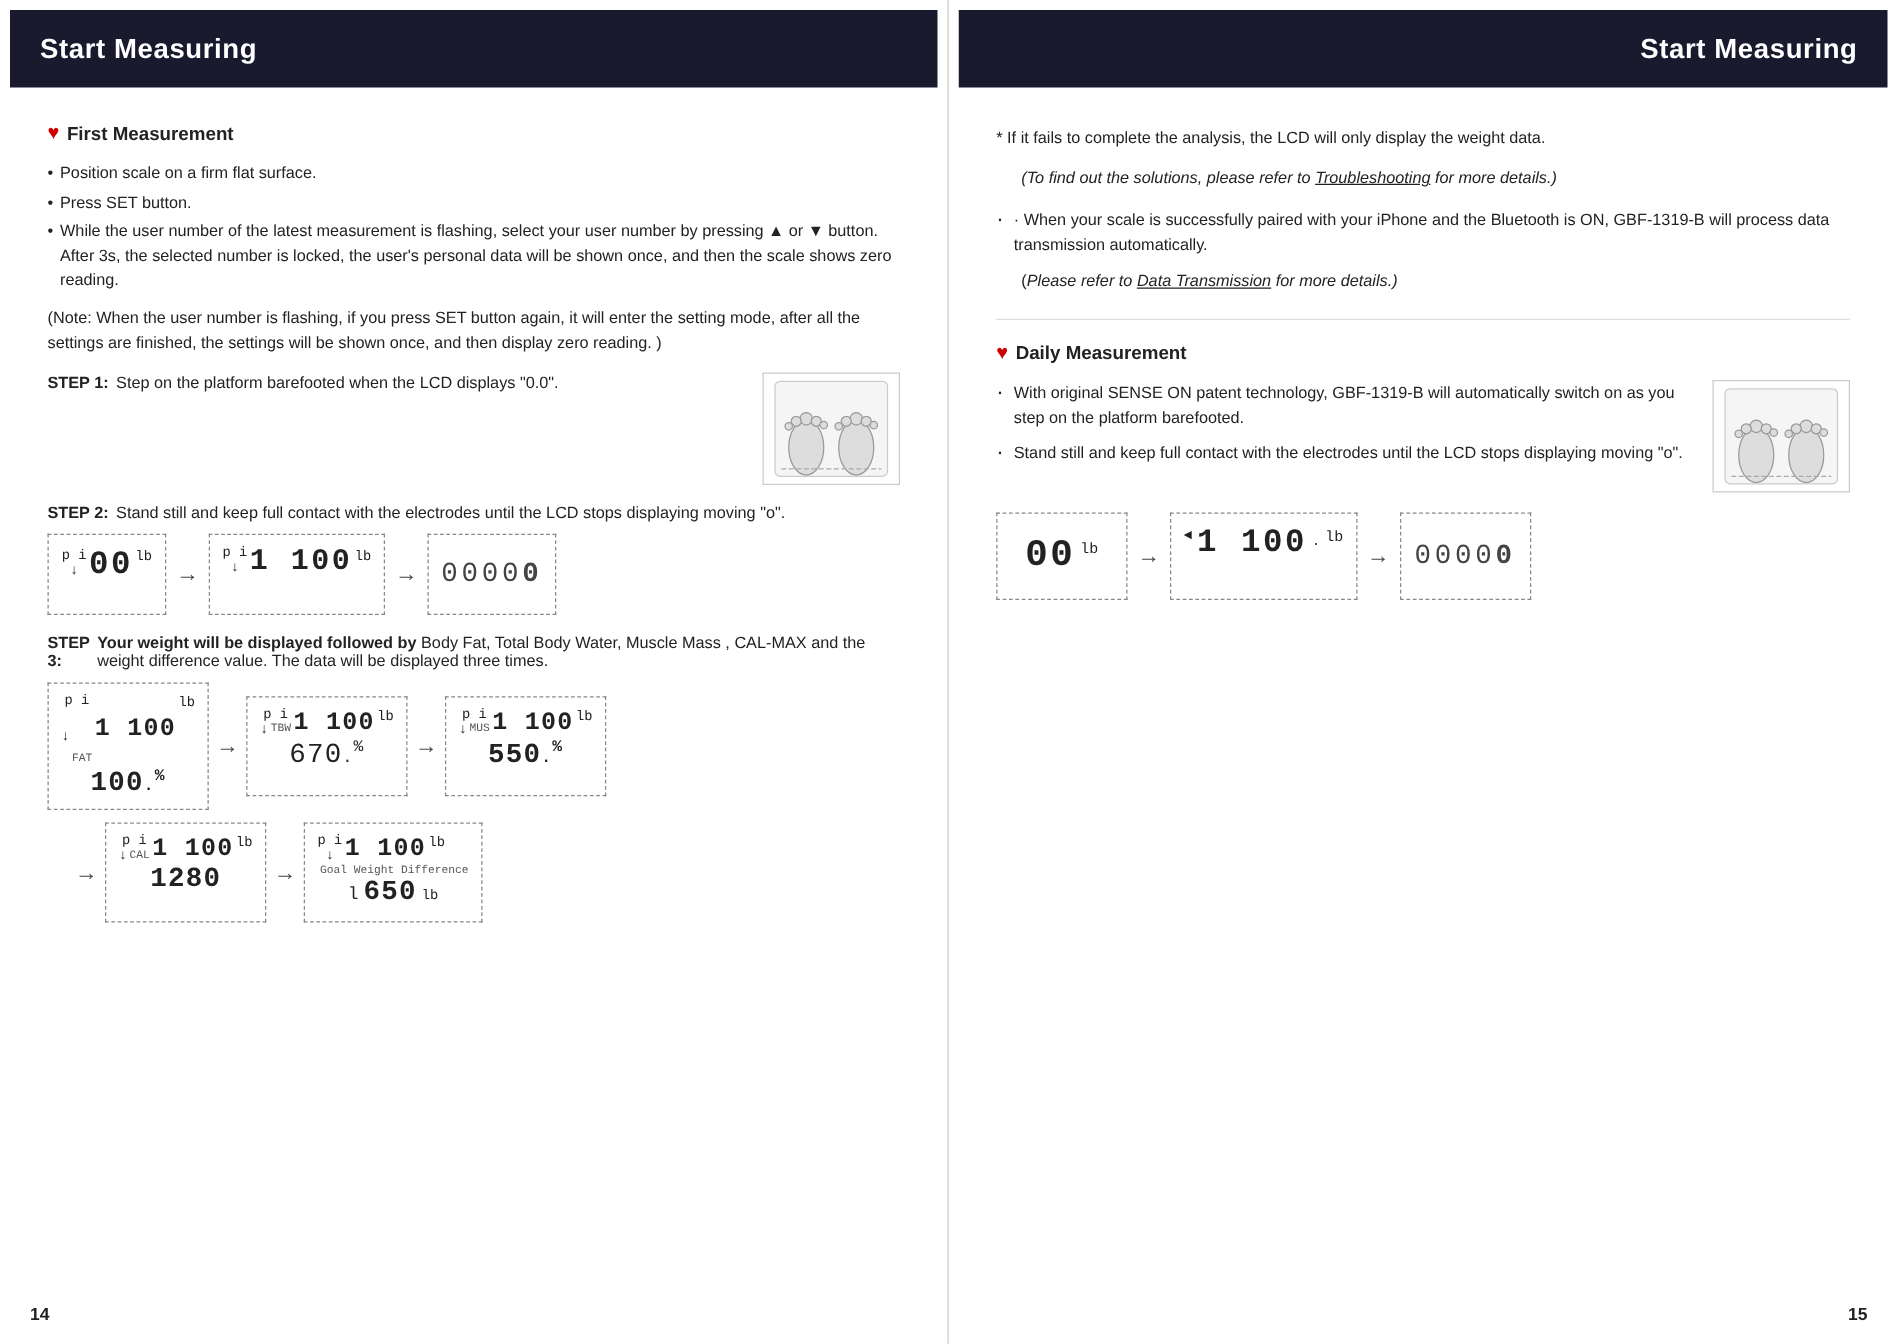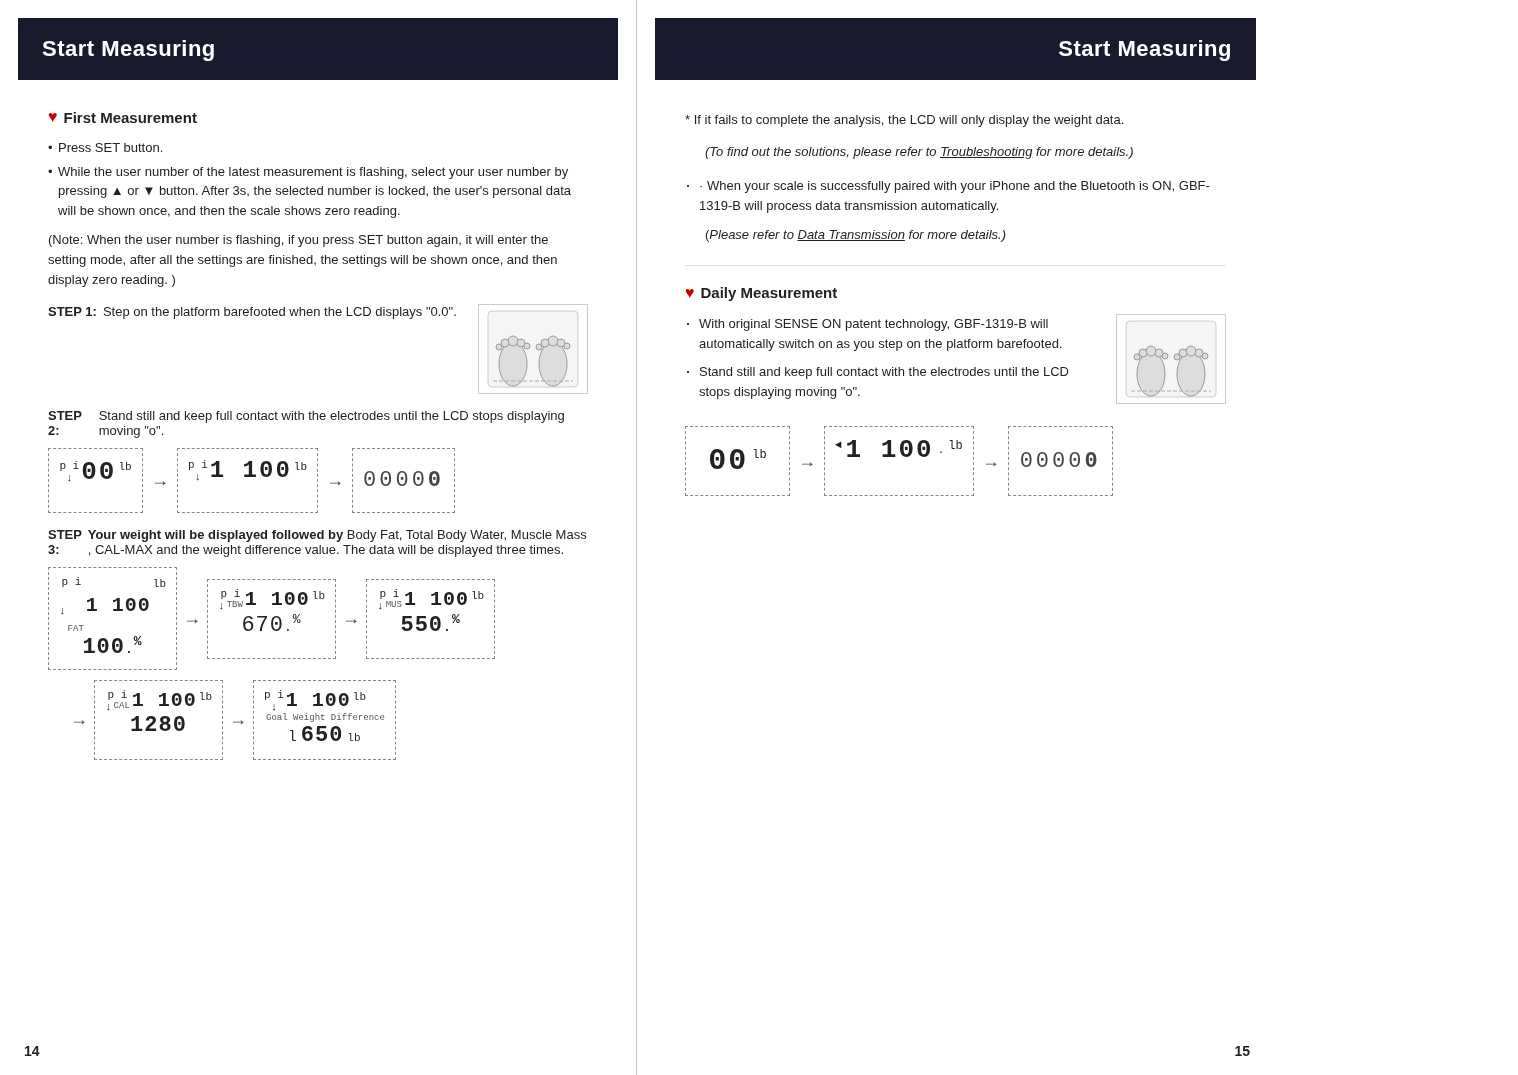--- a/index.html
+++ b/index.html
@@ -7,23 +7,23 @@
       font-family: Arial, sans-serif;
       font-size: 13px;
       background: #fff;
       color: #222;
       width: 1518px;
       min-height: 1075px;
       display: flex;
       flex-direction: row;
     }
     .page {
-      width: 637px;
+      width: 759px;
       min-height: 1075px;
-      padding: 18px;
+      padding: 8px;
       position: relative;
     }
     .page-left {
       border-right: 1px solid #ccc;
     }
     .page-header {
       background: #1a1a2e;
       color: #fff;
       font-size: 22px;
       font-weight: bold;
@@ -206,20 +206,21 @@
     <span>Start Measuring</span>
   </div>
   <div class="page-content">
 
     <div class="section-title">
       <span class="heart-icon">♥</span>
       <span>First Measurement</span>
     </div>
 
     <ul class="bullet-list">
+      <li>Position scale on a firm flat surface.</li>
       <li>Press SET button.</li>
       <li>While the user number of the latest measurement is flashing, select your user number by pressing ▲ or ▼ button. After 3s, the selected number is locked, the user's personal data will be shown once,  and then the scale shows zero reading.</li>
     </ul>
     <p class="body-text">(Note: When the user number is flashing, if you press SET button again, it will enter the setting mode, after all the settings are finished, the settings will be shown once, and then display zero reading. )</p>
 
     <div class="step-block">
       <div style="display:flex; align-items:flex-start; justify-content:space-between;">
         <div style="flex:1;">
           <div style="display:flex; gap:6px; align-items:flex-start;">
             <span class="step-label">STEP 1:</span>

